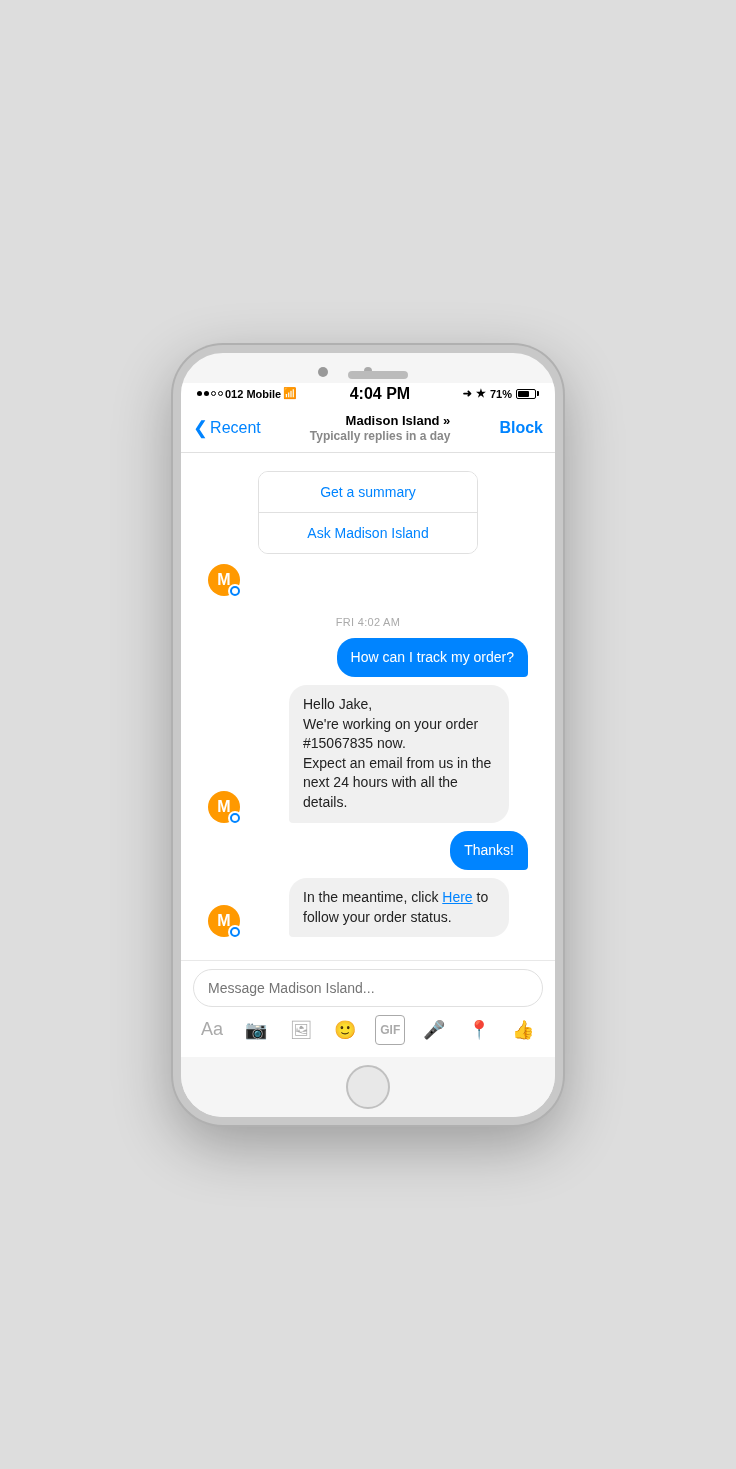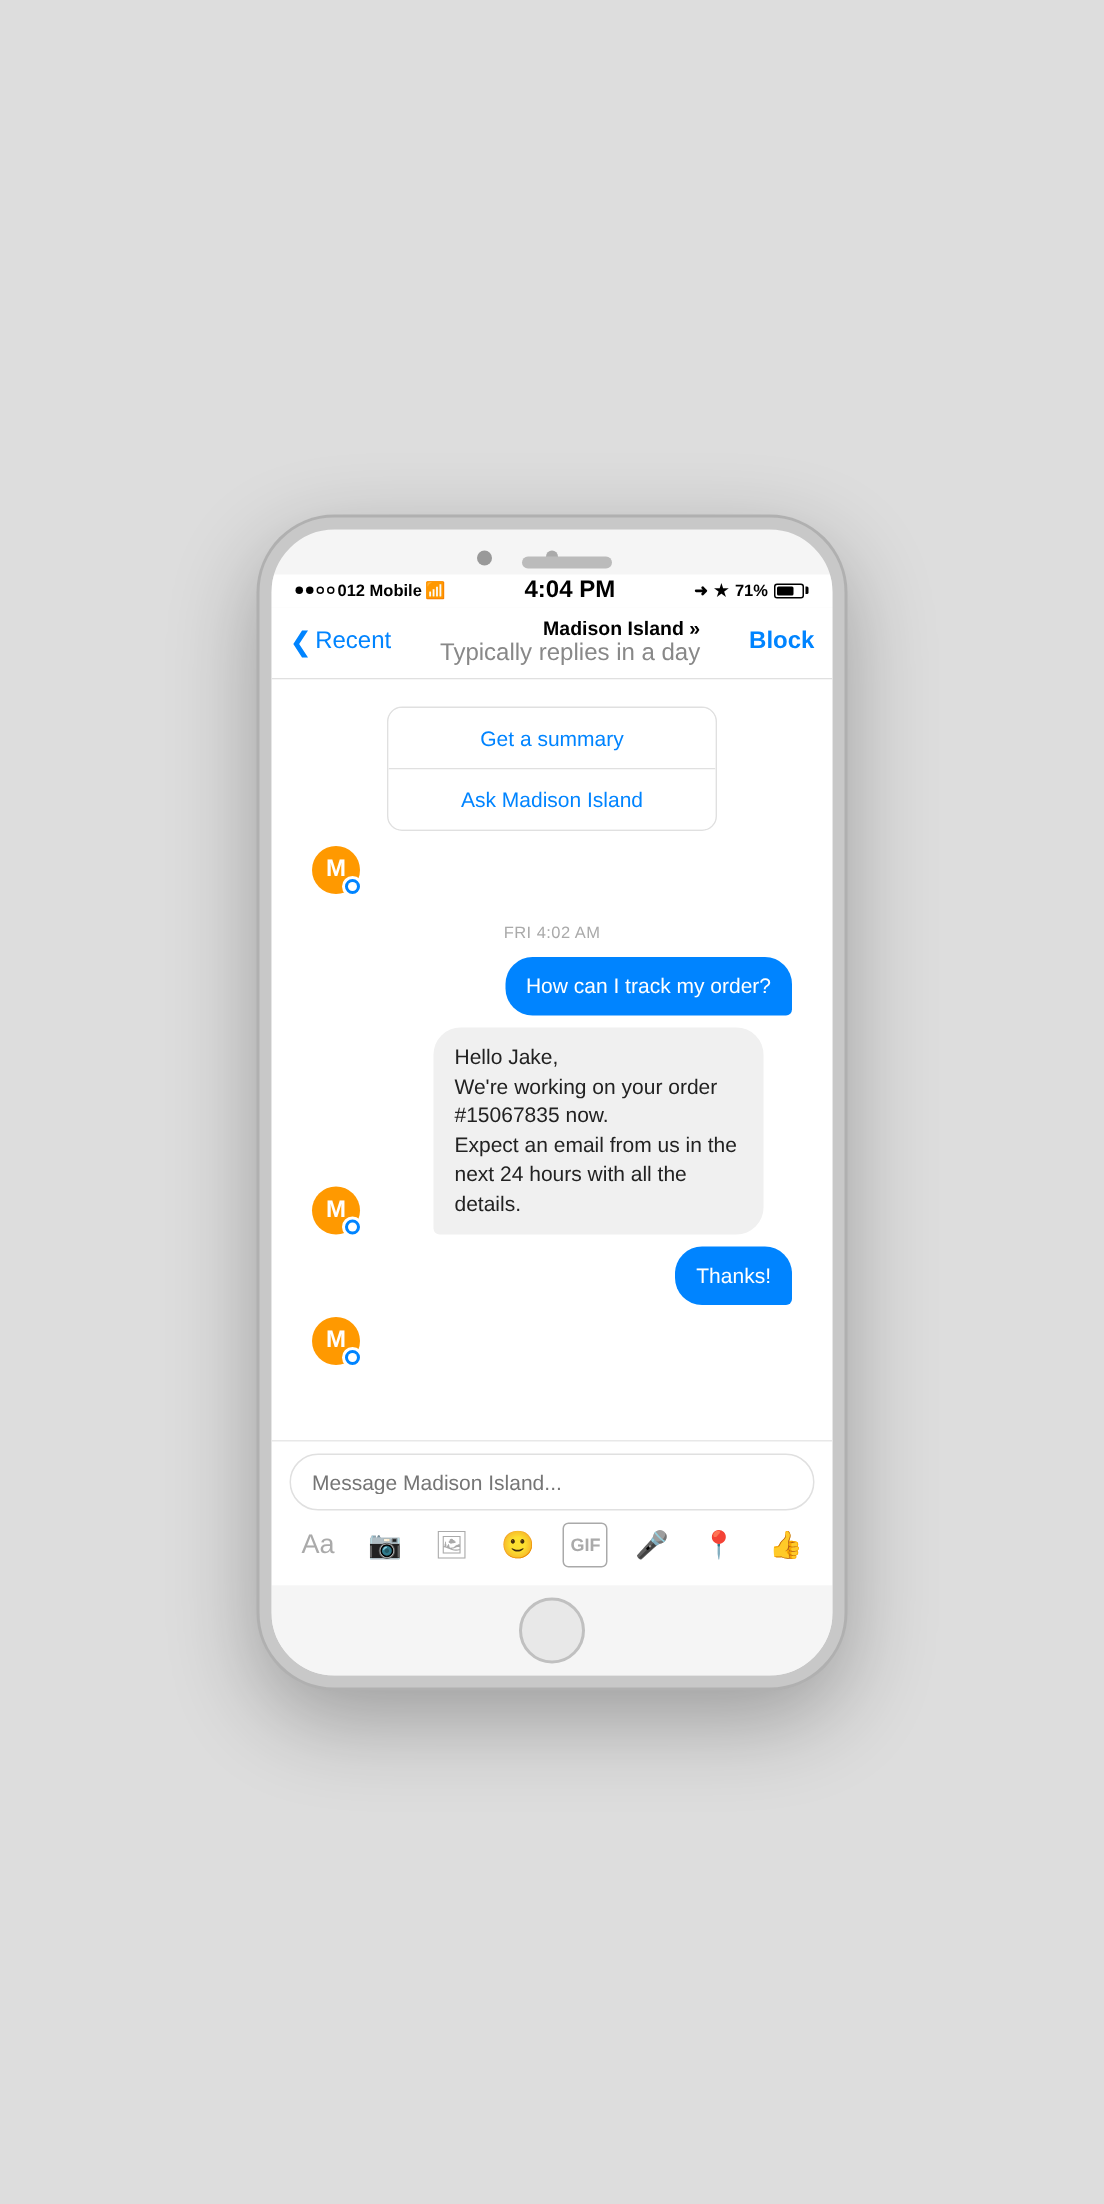--- a/index.html
+++ b/index.html
@@ -158,23 +158,23 @@
       line-height: 1.2;
     }
 
     .nav-title {
       font-size: 13px;
       font-weight: 600;
       color: #000;
     }
 
     .nav-subtitle {
-      font-size: 16px;
+      font-size: 12px;
       color: #888;
-      font-weight: 400;
+      font-weight: 700;
     }
 
     .nav-block {
       color: #0084ff;
       font-size: 16px;
       font-weight: 600;
     }
 
     
     .chat-area {
@@ -472,20 +472,23 @@
       </div>
 
       <div class="message-row user">
         <div class="bubble user">Thanks!</div>
       </div>
 
       <div class="message-row bot">
         <div class="bot-avatar">
           M
           <div class="bot-avatar-badge"></div>
+        </div>
+        <div class="bubble bot">
+          In the meantime, click <a href="#">Here</a> to follow your order status.
         </div>
       </div>
 
     </div>
 
     <div class="input-area">
       <input class="input-field" type="text" placeholder="Message Madison Island..." style="">
       <div class="toolbar">
         <div class="toolbar-icon">Aa</div>
         <div class="toolbar-icon">📷</div>

